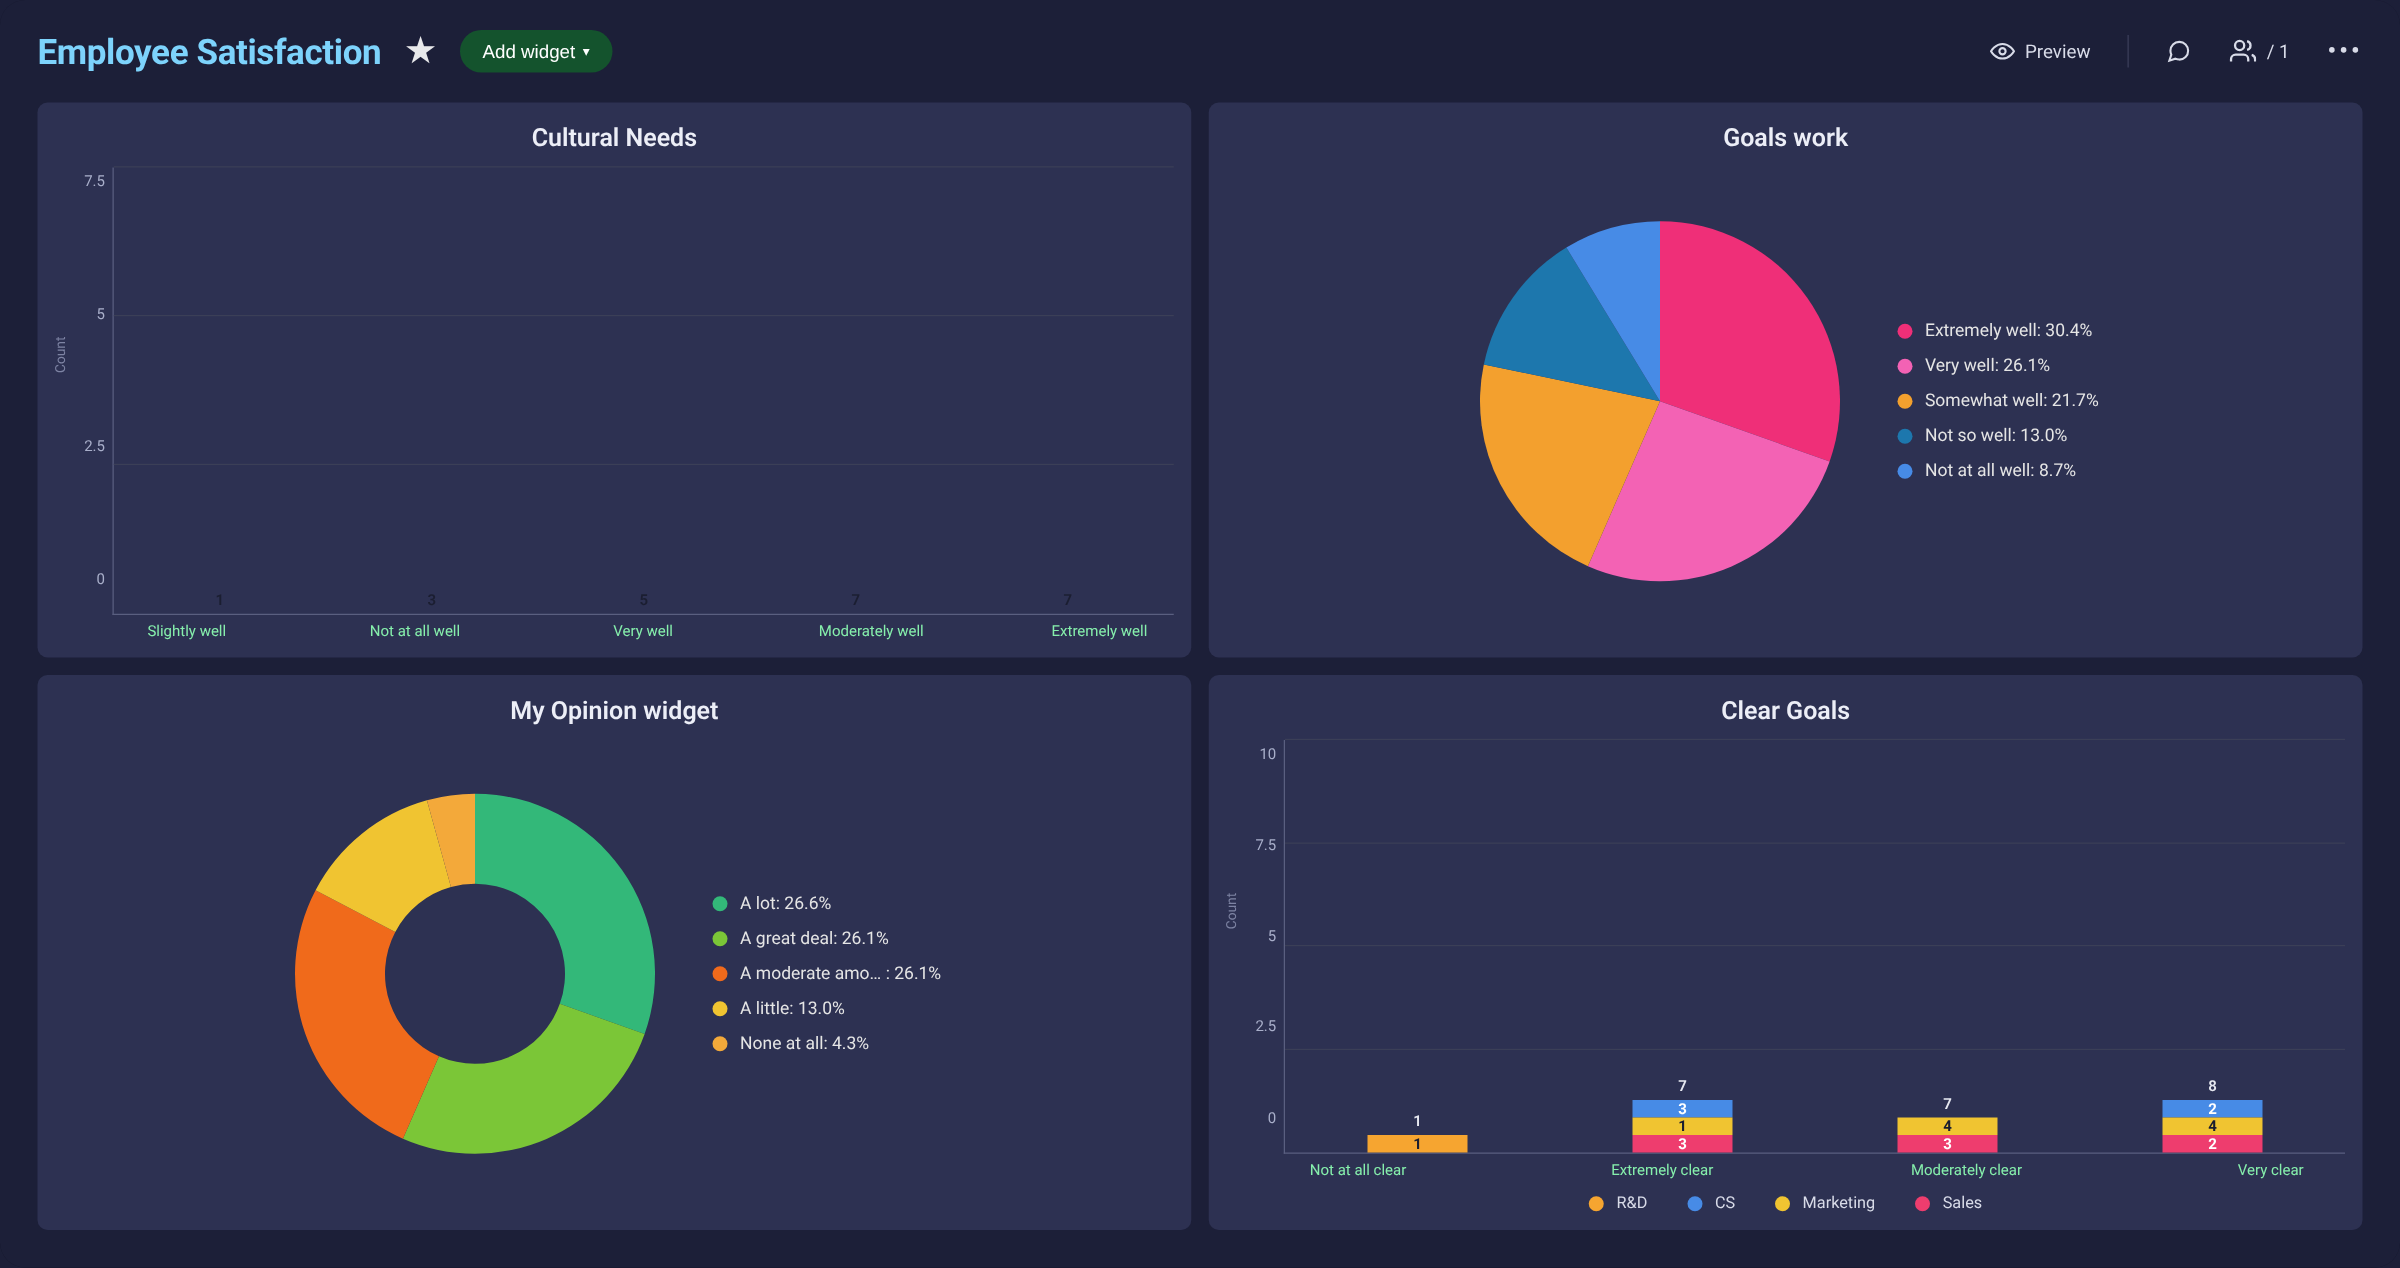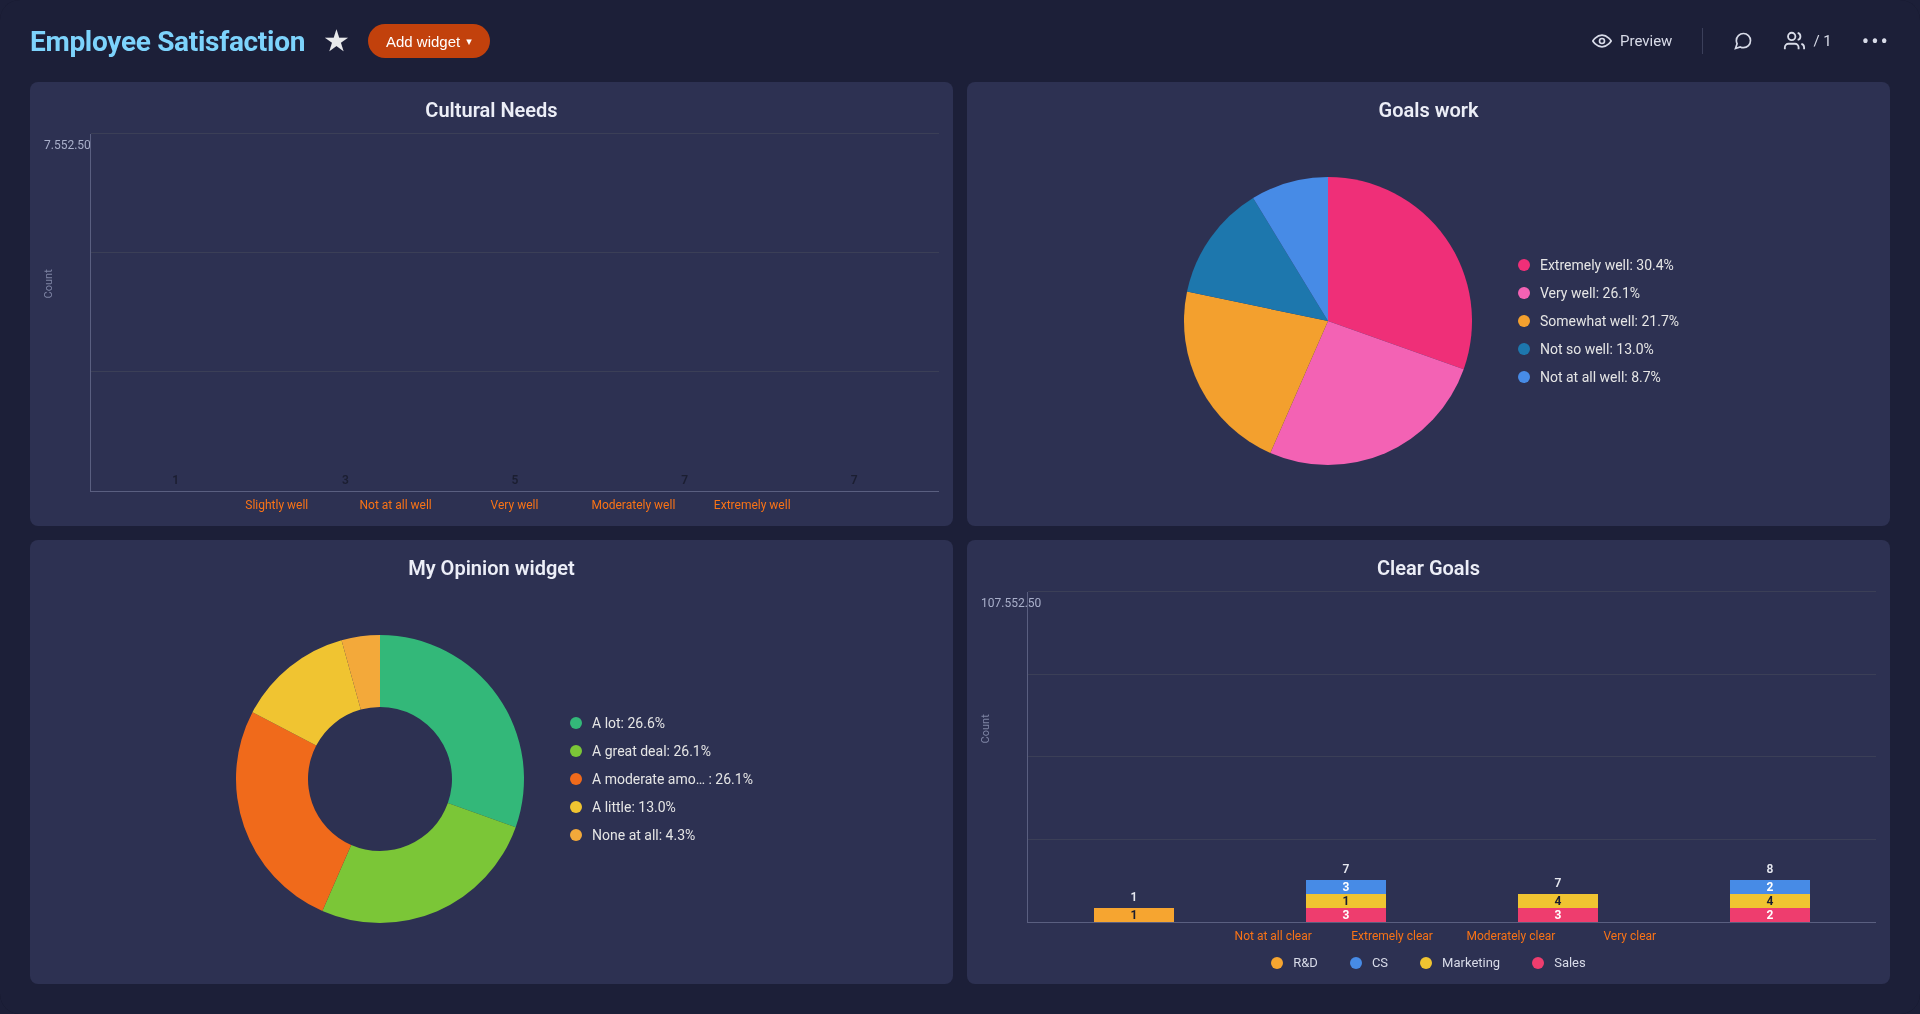--- a/index.html
+++ b/index.html
@@ -22,21 +22,21 @@
   }
   .header{
     display:flex;align-items:center;height:46px;
     gap:18px;
   }
   .page-title{
     color:#7dd3fc;font-size:28px;font-weight:700;letter-spacing:-.3px;
   }
   .star{font-size:30px;color:#fff;opacity:.9;margin-top:-2px}
   .add-widget{
-    background:#c2410c;color:#fff;border:none;
+    background:#14532d;color:#fff;border:none;
     padding:0 18px;height:34px;border-radius:17px;
     font-size:15px;display:inline-flex;align-items:center;gap:6px;cursor:pointer;
   }
   .add-widget .chev{font-size:11px}
   .header-right{
     margin-left:auto;display:flex;align-items:center;gap:30px;
     color:#d8dbe8;font-size:15px;
   }
   .hr-item{display:inline-flex;align-items:center;gap:8px;cursor:pointer}
   .hr-sep{width:1px;height:26px;background:#3b3f5a}
@@ -49,28 +49,28 @@
     background:#2d3152;border-radius:8px;color:#e6e8f0;
     display:flex;flex-direction:column;padding:16px 14px 14px;
     position:relative;overflow:hidden;
   }
   .card-title{
     text-align:center;font-size:20px;font-weight:600;color:#eceef7;
   }
   
   .bar-chart{flex:1;display:flex;position:relative;margin-top:12px}
   .y-label{position:absolute;left:-2px;top:50%;transform:rotate(-90deg) translateX(50%);transform-origin:left top;font-size:11px;color:#7e84a4}
-  .y-axis{width:46px;display:flex;justify-content:space-between;font-size:12px;color:#a9afca;padding:4px 6px 22px 0;text-align:right}
+  .y-axis{width:46px;display:flex;flex-direction:column;justify-content:space-between;font-size:12px;color:#a9afca;padding:4px 6px 22px 0;text-align:right}
   .plot{flex:1;position:relative;display:flex;align-items:flex-end;justify-content:space-around;border-bottom:1px solid #5a5f80;border-left:1px solid #5a5f80}
   .y-grid{position:absolute;left:0;right:0;height:1px;background:#3b3f57}
   .bar-col{display:flex;flex-direction:column;align-items:center;width:14%}
   .bar{width:68%;border-radius:2px 2px 0 0;position:relative}
   .bar .val{position:absolute;top:-18px;left:0;right:0;text-align:center;font-size:12px;color:#1b1e31;font-weight:600}
   .bar .val.light{color:#e6e8f0}
-  .x-labels{display:flex;justify-content:center;font-size:12px;color:#f97316;margin-top:6px;margin-left:46px}
+  .x-labels{display:flex;justify-content:space-between;font-size:12px;color:#86efac;margin-top:6px;margin-left:46px}
   .x-labels span{width:14%;text-align:center}
 
   
   .pie-wrap{flex:1;display:flex;align-items:center;justify-content:center;gap:40px;margin-top:8px}
   .legend{display:flex;flex-direction:column;gap:12px;font-size:14px;color:#e5e5e5}
   .legend-row{display:flex;align-items:center;gap:10px;white-space:nowrap}
   .swatch{width:12px;height:12px;border-radius:50%;display:inline-block}
 
   
   .stacked .bar{display:flex;flex-direction:column-reverse}

